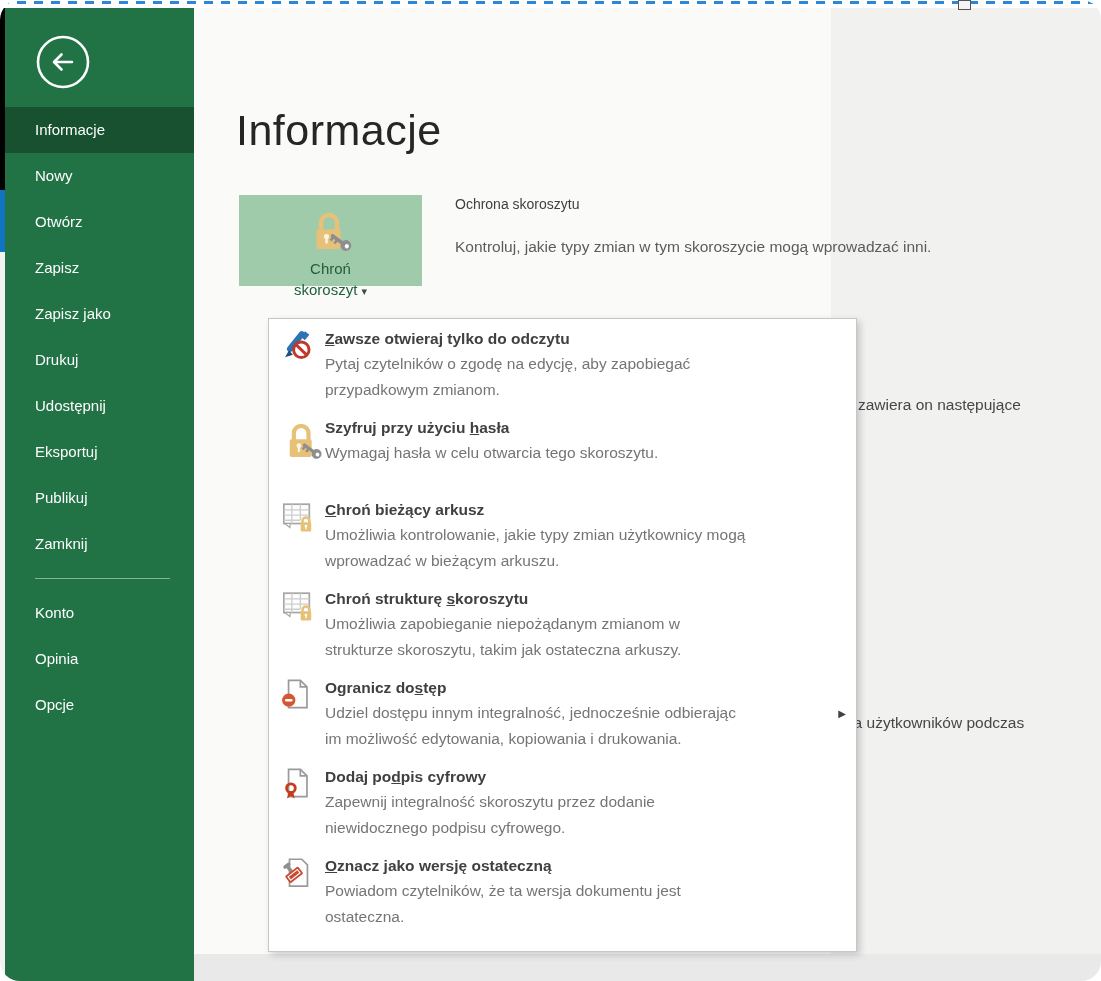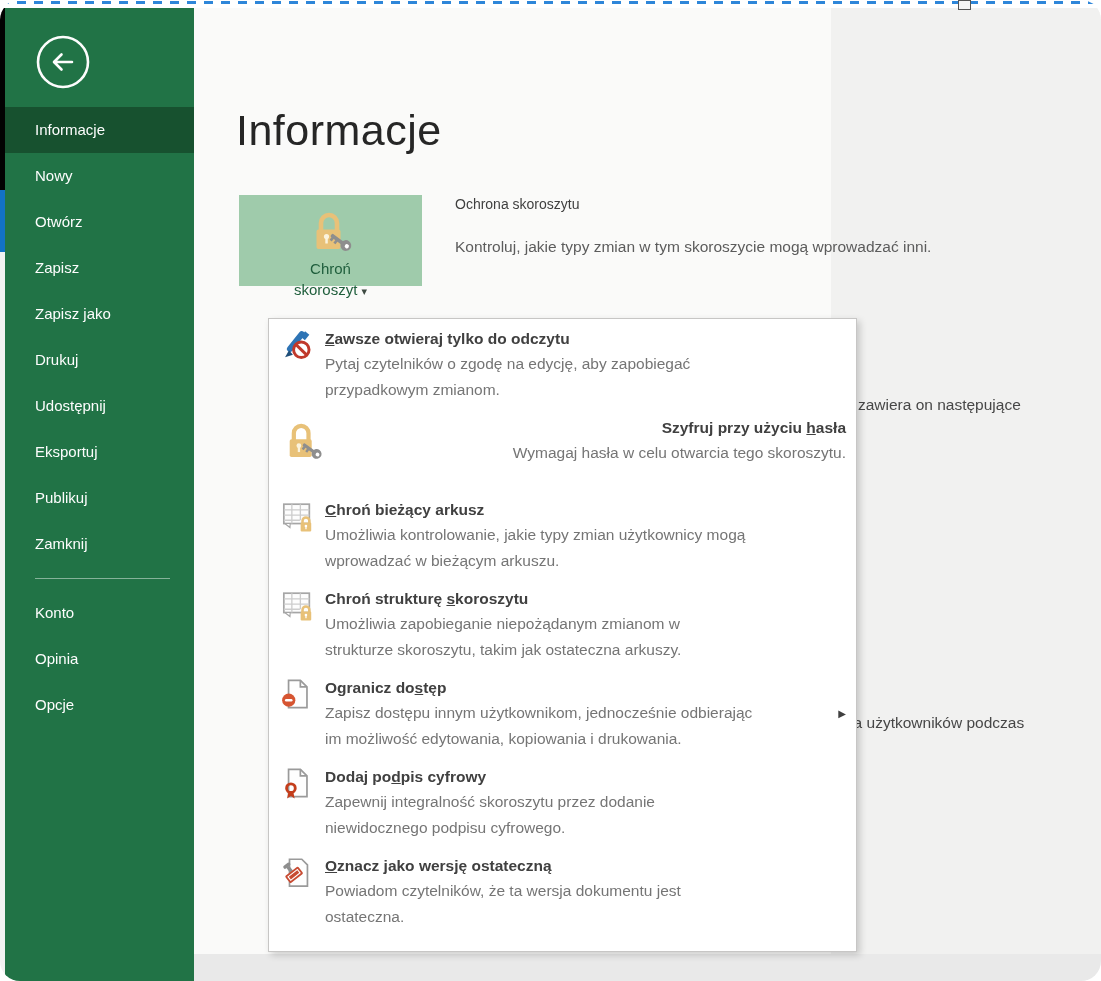--- a/index.html
+++ b/index.html
@@ -45,21 +45,21 @@
   .section-desc{position:absolute;left:455px;top:238px;font-size:15.5px;color:#5C5C5C;z-index:2;}
 
   .frag{position:absolute;color:#474747;font-size:15.5px;z-index:2;}
   .frag.heading{font-size:21px;color:#3F3F3F;}
 
   
   .menu{position:absolute;left:240px;top:318px;width:589px;height:634px;background:#ffffff;
     border:1px solid #C7C6C5;box-shadow:3px 3px 7px rgba(0,0,0,0.18);z-index:10;
     padding-top:6px;box-sizing:border-box;overflow:hidden;margin-left:28px;}
   .menu-item{display:flex;padding:2px 10px 8px 12px;margin-bottom:3px;position:relative;cursor:pointer;}
-  .menu-item.gap{margin-bottom:22px;text-align:right;}
+  .menu-item.gap{margin-bottom:22px;}
   .menu-item .mi-icon{flex:0 0 44px;width:44px;padding-top:1px;}
   .menu-item .mi-text{flex:1;}
   .mi-title{font-size:15.5px;font-weight:bold;color:#404040;line-height:24px;}
   .mi-title .u{text-decoration:underline;}
   .mi-desc{font-size:15.5px;color:#757575;line-height:26px;}
   .submenu-arrow{position:absolute;right:10px;top:34px;font-size:10px;color:#404040;}
 </style>
 </head>
 <body>
 
@@ -196,21 +196,21 @@
       </div>
       <div class="menu-item">
         <span class="mi-icon"><svg viewBox="0 0 36 36" width="34" height="34">
             <path d="M8 3.5 h12.5 l7 7 V32.5 H8 z" fill="#FEFEFE" stroke="#9A9A9A" stroke-width="1.8"></path>
             <path d="M20.5 3.5 v7 h7" fill="none" stroke="#9A9A9A" stroke-width="1.8"></path>
             <circle cx="8.2" cy="24.5" r="7" fill="#D65532"></circle>
             <rect x="4.2" y="23.2" width="8" height="2.7" rx="1.3" fill="#FFFFFF"></rect>
           </svg></span>
         <div class="mi-text">
           <div class="mi-title">Ogranicz do<span class="u">s</span>tęp</div>
-          <div class="mi-desc">Zapisz dostępu innym użytkownikom, jednocześnie odbierając</div>
+          <div class="mi-desc">Udziel dostępu innym integralność, jednocześnie odbierając</div>
           <div class="mi-desc">im możliwość edytowania, kopiowania i drukowania.</div>
         </div>
         <span class="submenu-arrow">▶</span>
       </div>
       <div class="menu-item">
         <span class="mi-icon"><svg viewBox="0 0 36 36" width="34" height="34">
             <path d="M8 3.5 h12.5 l7 7 V32.5 H8 z" fill="#FEFEFE" stroke="#9A9A9A" stroke-width="1.8"></path>
             <path d="M20.5 3.5 v7 h7" fill="none" stroke="#9A9A9A" stroke-width="1.8"></path>
             <circle cx="10.5" cy="23.5" r="4.6" fill="none" stroke="#C43E1C" stroke-width="3"></circle>
             <path d="M8 27.5 l-1.6 7 4.1 -2.7 4 2.7 -1.5 -7 z" fill="#C43E1C"></path>

